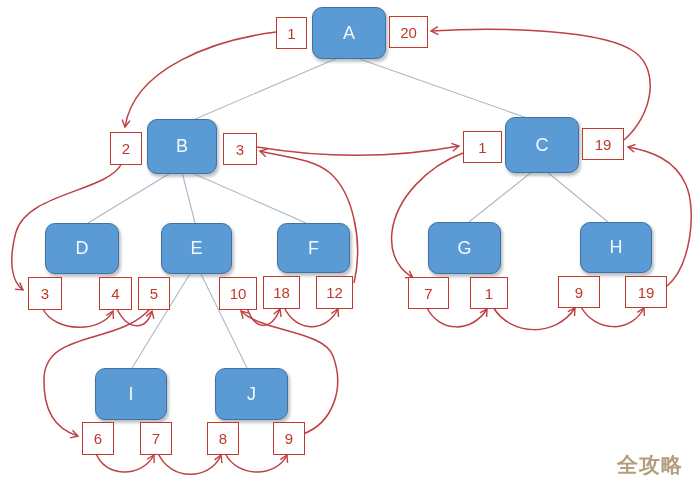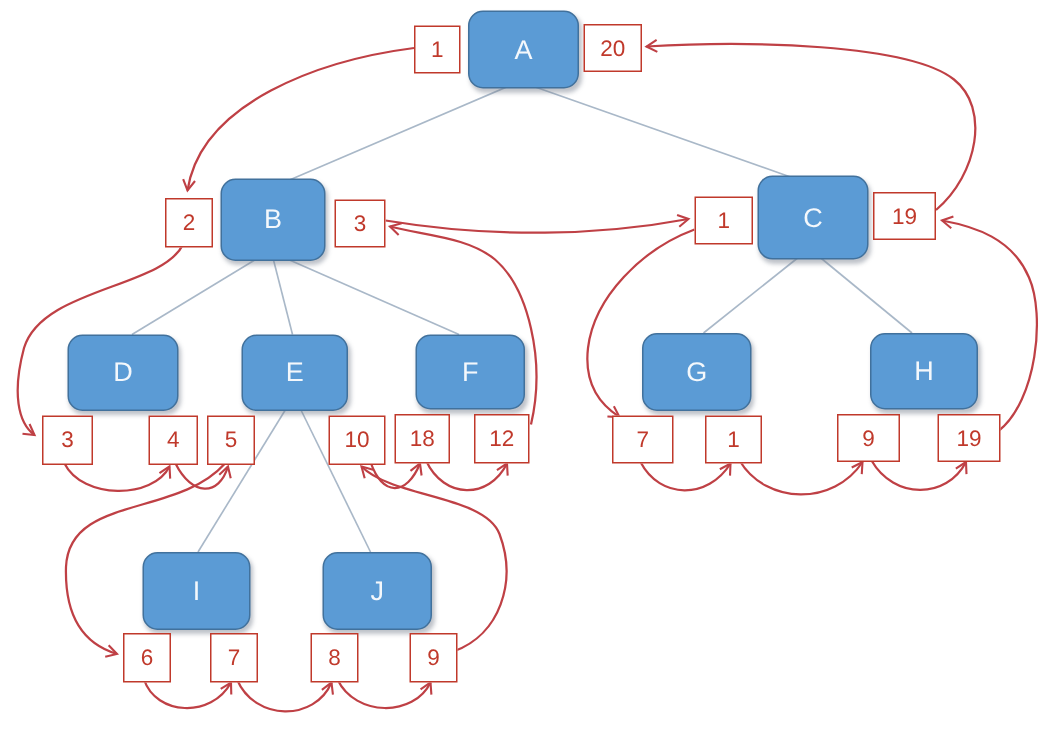--- a/index.html
+++ b/index.html
@@ -94,13 +94,14 @@
   <div class="visit" style="left:316px;top:276px;width:35px;height:31px">12</div>
   <div class="visit" style="left:223px;top:133px;width:32px;height:30px">3</div>
   <div class="visit" style="left:463px;top:131px;width:37px;height:30px">1</div>
   <div class="visit" style="left:408px;top:277px;width:39px;height:30px">7</div>
   <div class="visit" style="left:470px;top:277px;width:36px;height:30px">1</div>
   <div class="visit" style="left:558px;top:276px;width:40px;height:30px">9</div>
   <div class="visit" style="left:625px;top:276px;width:40px;height:30px">19</div>
   <div class="visit" style="left:582px;top:128px;width:40px;height:30px">19</div>
   <div class="visit" style="left:389px;top:16px;width:37px;height:30px">20</div>
 
+  <div class="watermark">全攻略</div>
 </div>
 
 </body></html>

